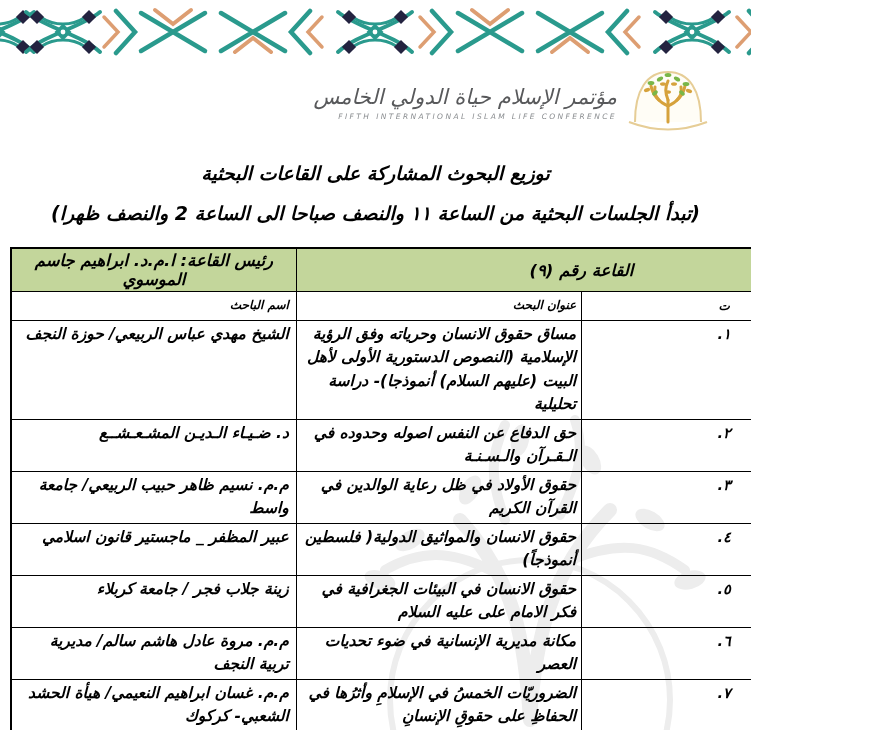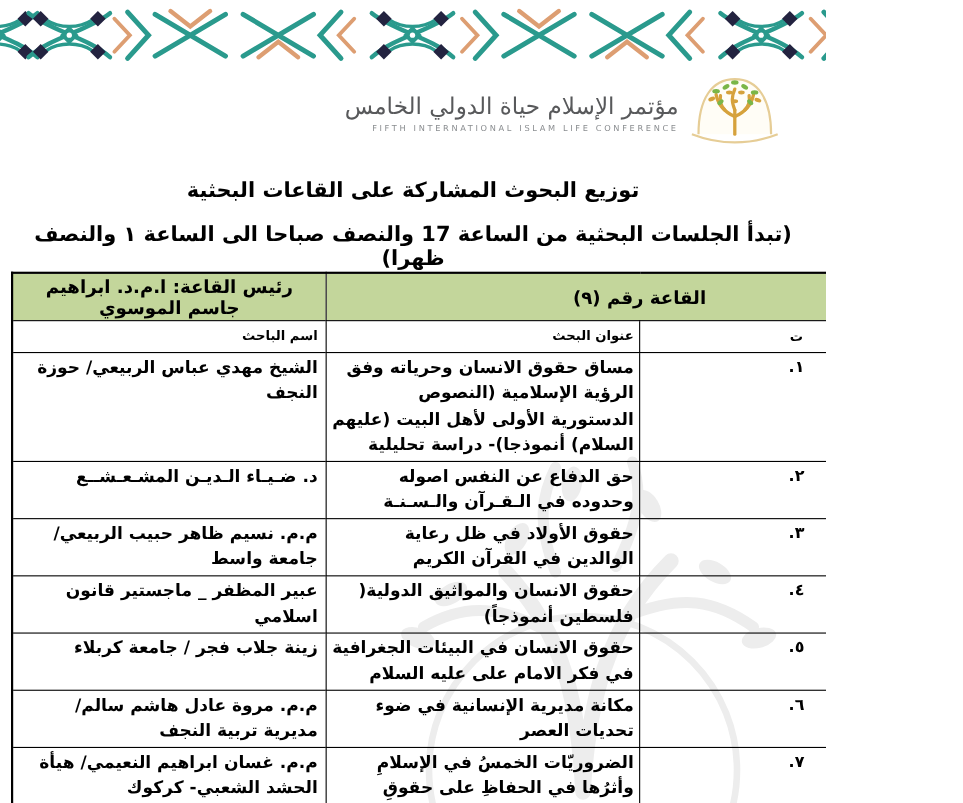--- a/index.html
+++ b/index.html
@@ -2,21 +2,21 @@
 <html lang="ar" style="--green: #c3d69b; --teal: #2a9a8d; --orange: #dd9e72; --navy: #232340; --gold: #d6a23c; --leaf: #7ab648;"><head>
 <meta charset="utf-8">
 <style>
   :root{
     --green:#c3d69b; --teal:#2a9a8d; --orange:#dd9e72; --navy:#232340;
     --gold:#d6a23c; --gold-pale:#e6cd96; --leaf:#7ab648; --wm:#ededed;
     --ink:#000000; --logo-gray:#58595b; --logo-gray2:#8a8d90;
   }
   *{margin:0;padding:0;box-sizing:border-box;}
   body{background:#ffffff;font-family:"DejaVu Sans","Liberation Sans",sans-serif;}
-  .page{position:relative;width:751px;height:730px;background:#fff;overflow:hidden;}
+  .page{position:relative;width:751px;height:730px;background:#fff;overflow:hidden;font-style:italic;}
 
   
   .pattern{position:absolute;left:0;top:6px;width:875px;height:50px;}
 
   
   .watermark{position:absolute;left:290px;top:400px;width:480px;height:330px;z-index:0;}
 
   
   .logo-wrap{position:absolute;right:40px;top:60px;width:700px;height:86px;z-index:1;
              display:flex;flex-direction:row-reverse;align-items:center;}
@@ -144,21 +144,21 @@
         <ellipse cx="43" cy="32" rx="3" ry="1.8"></ellipse>
       </g>
     </svg>
     <div class="logo-text">
       <div class="logo-ar">مؤتمر الإسلام حياة الدولي الخامس</div>
       <div class="logo-en">FIFTH INTERNATIONAL ISLAM LIFE CONFERENCE</div>
     </div>
   </div>
 
   <div class="h1">توزيع البحوث المشاركة على القاعات البحثية</div>
-  <div class="h2">(تبدأ الجلسات البحثية من الساعة 17 والنصف صباحا الى الساعة ١ والنصف ظهرا)</div>
+  <div class="h2">(تبدأ الجلسات البحثية من الساعة ١١ والنصف صباحا الى الساعة 2 والنصف ظهرا)</div>
 
   <div class="schedule">
     <table>
       <tbody>
         <tr class="green">
           <td colspan="2">القاعة رقم (٩)</td>
           <td>رئيس القاعة: ا.م.د. ابراهيم جاسم الموسوي</td>
         </tr>
         <tr class="colhead">
           <td class="c-no">ت</td>

